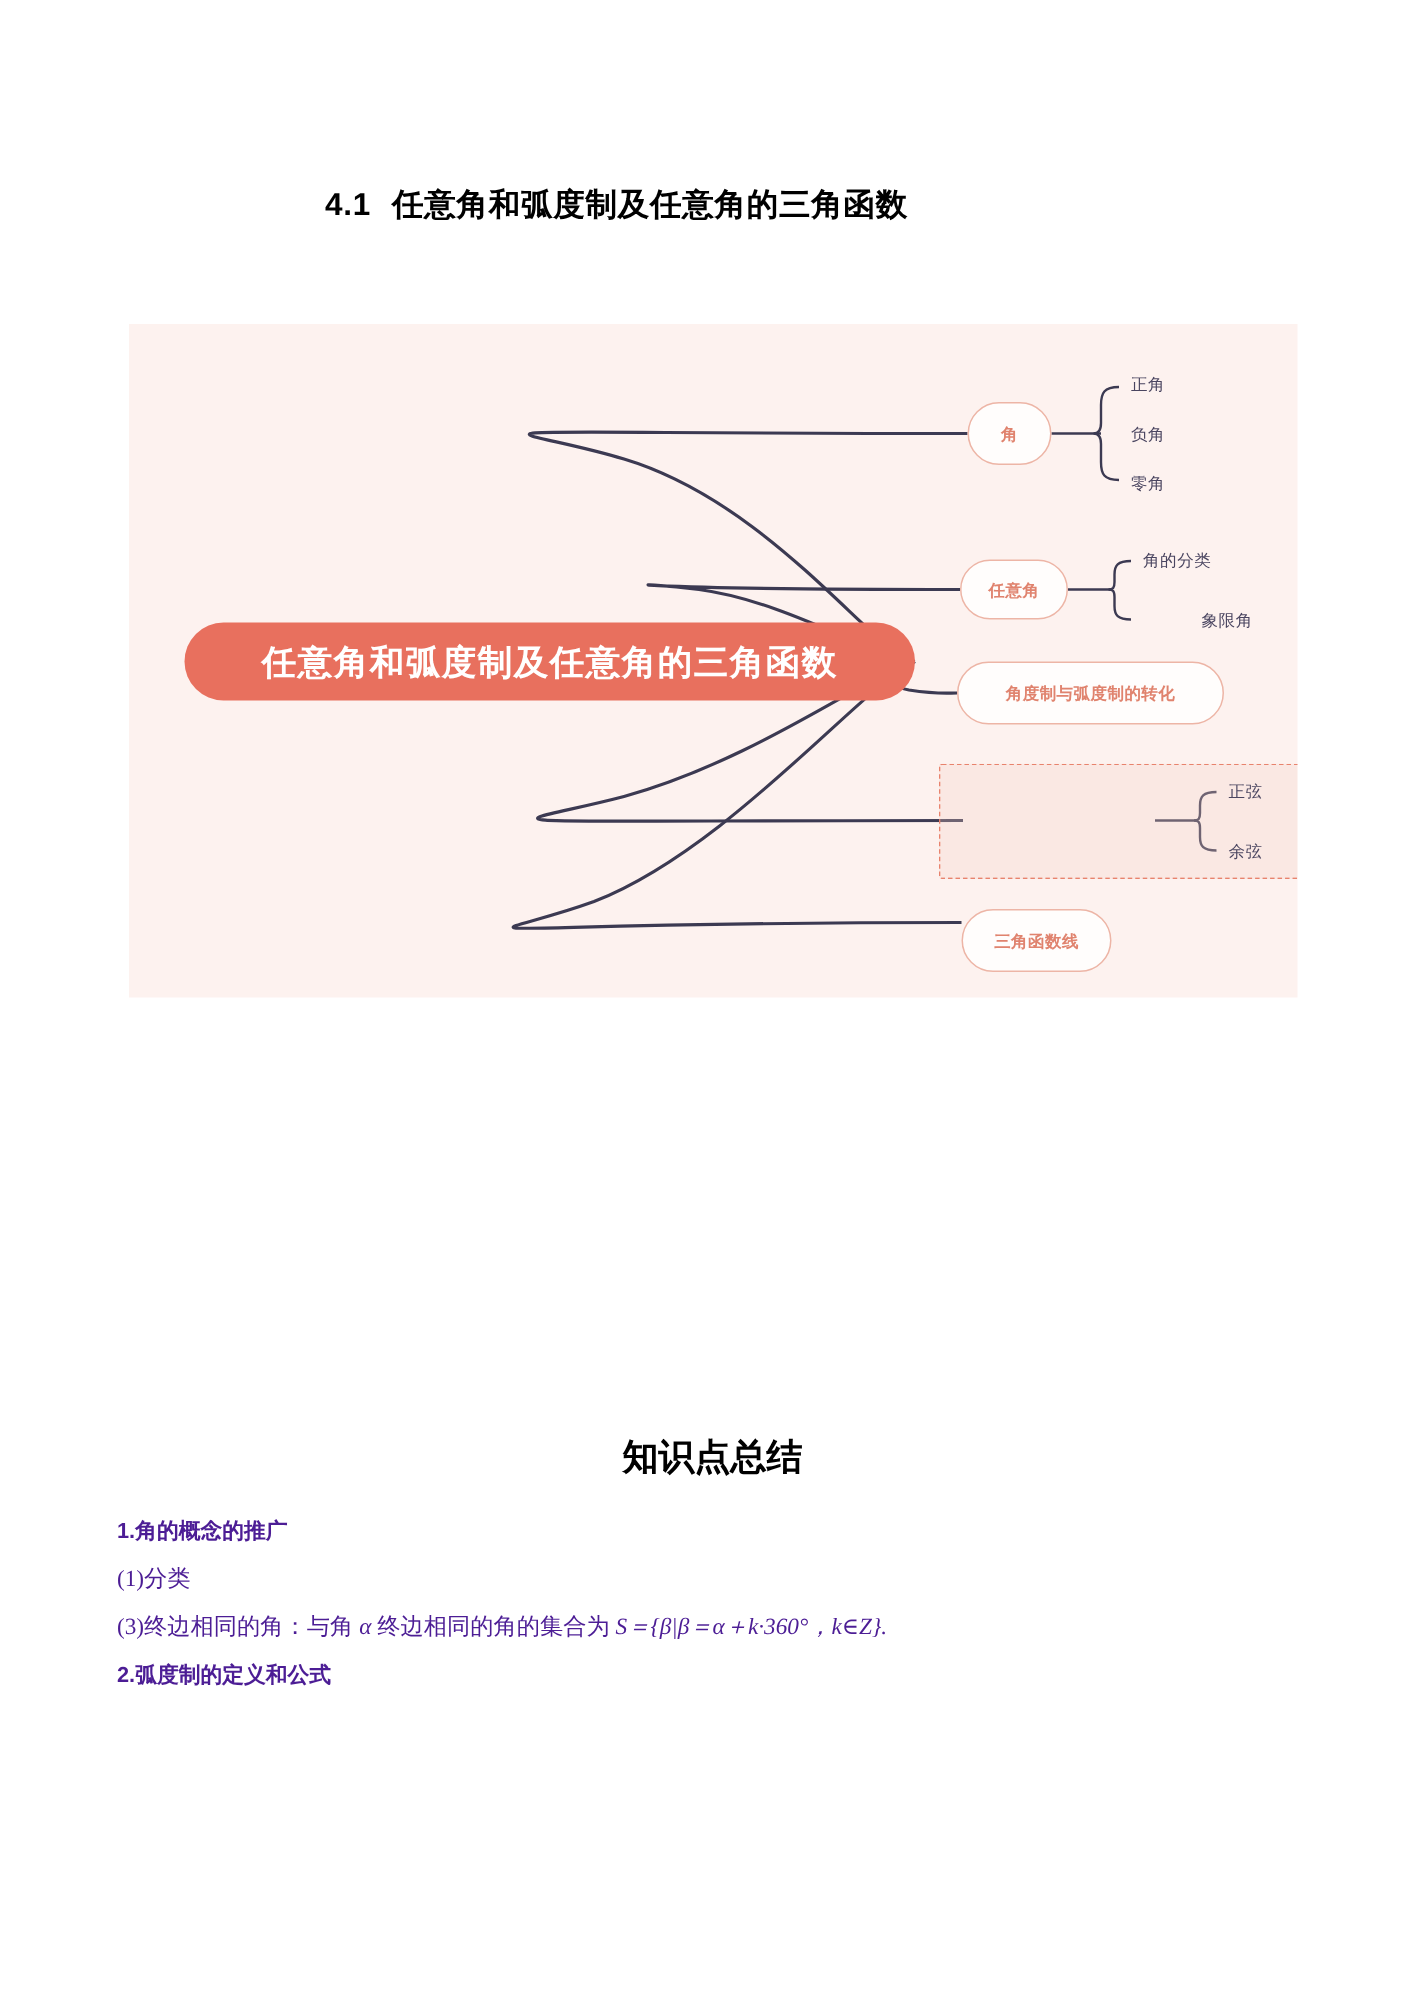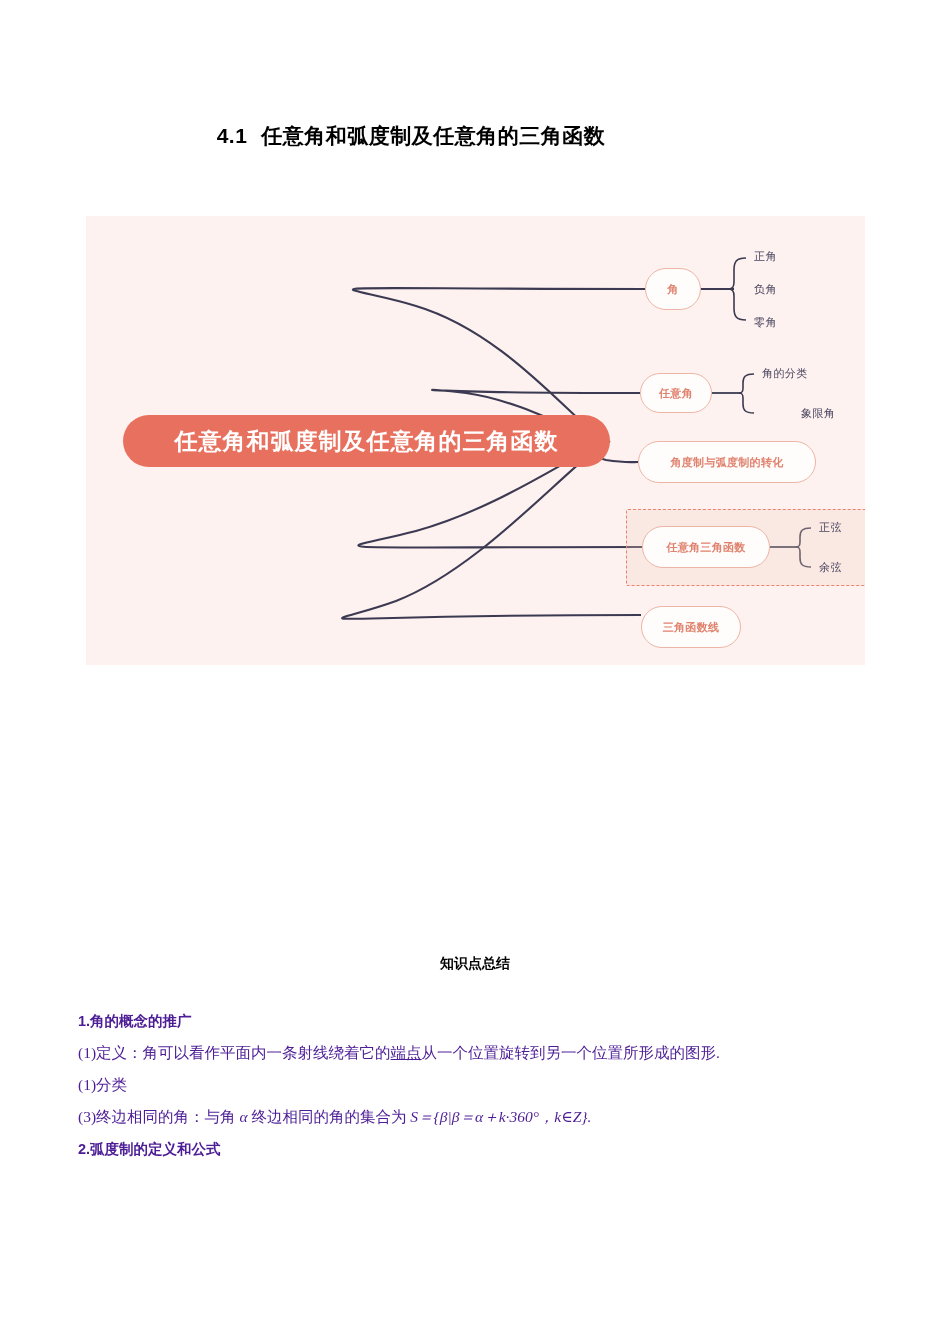--- a/index.html
+++ b/index.html
@@ -138,21 +138,21 @@
   }
 
   
   .kn-title {
     position: absolute;
     left: 0; top: 955px;
     width: 950px;
     text-align: center;
     font-family: "Liberation Serif", "DejaVu Serif", serif;
     font-weight: bold;
-    font-size: 14px;
+    font-size: 24px;
     color: #000;
   }
 
   .body-text {
     position: absolute;
     left: 78px;
     top: 1005px;
     width: 800px;
     font-size: 15.5px;
     line-height: 32px;
@@ -206,23 +206,20 @@
 
     <div class="branch b-jiao">
       <span>角</span>
     </div>
     <div class="branch b-renyijiao">
       <span>任意角</span>
     </div>
     <div class="branch b-zhuanhua">
       <span>角度制与弧度制的转化</span>
     </div>
-    <div class="branch b-sanjiao">
-      <span>任意角三角函数</span>
-    </div>
     <div class="branch b-hanshuxian">
       <span>三角函数线</span>
     </div>
 
     <div class="leaf" style="left:668px; top:33px;">正角</div>
     <div class="leaf" style="left:668px; top:66px;">负角</div>
     <div class="leaf" style="left:668px; top:99px;">零角</div>
 
     <div class="leaf" style="left:676px; top:150px;">角的分类</div>
     <div class="leaf" style="left:676px; top:190px;margin-left:39px;">象限角</div>
@@ -230,21 +227,20 @@
     <div class="leaf" style="left:733px; top:304px;">正弦</div>
     <div class="leaf" style="left:733px; top:344px;">余弦</div>
 
   </div>
 
   <div class="kn-title">知识点总结</div>
 
   <div class="body-text">
     <p class="bold-line">1.角的概念的推广</p>
 
-    <p><span>(1)定义：角可以看作平面内一条射线绕着它的</span><span class="ul">端点</span><span>从一个位置旋转到另一个位置所形成的图形.</span></p>
 
     <p>(1)分类</p>
 
     <p><span>(3)终边相同的角：与角 </span><span class="mi">α</span><span> 终边相同的角的集合为 </span><span class="mi">S＝{β|β＝α＋k·360°，k∈Z}.</span></p>
 
     <p class="bold-line">2.弧度制的定义和公式</p>
   </div>
 
 </div>
 

